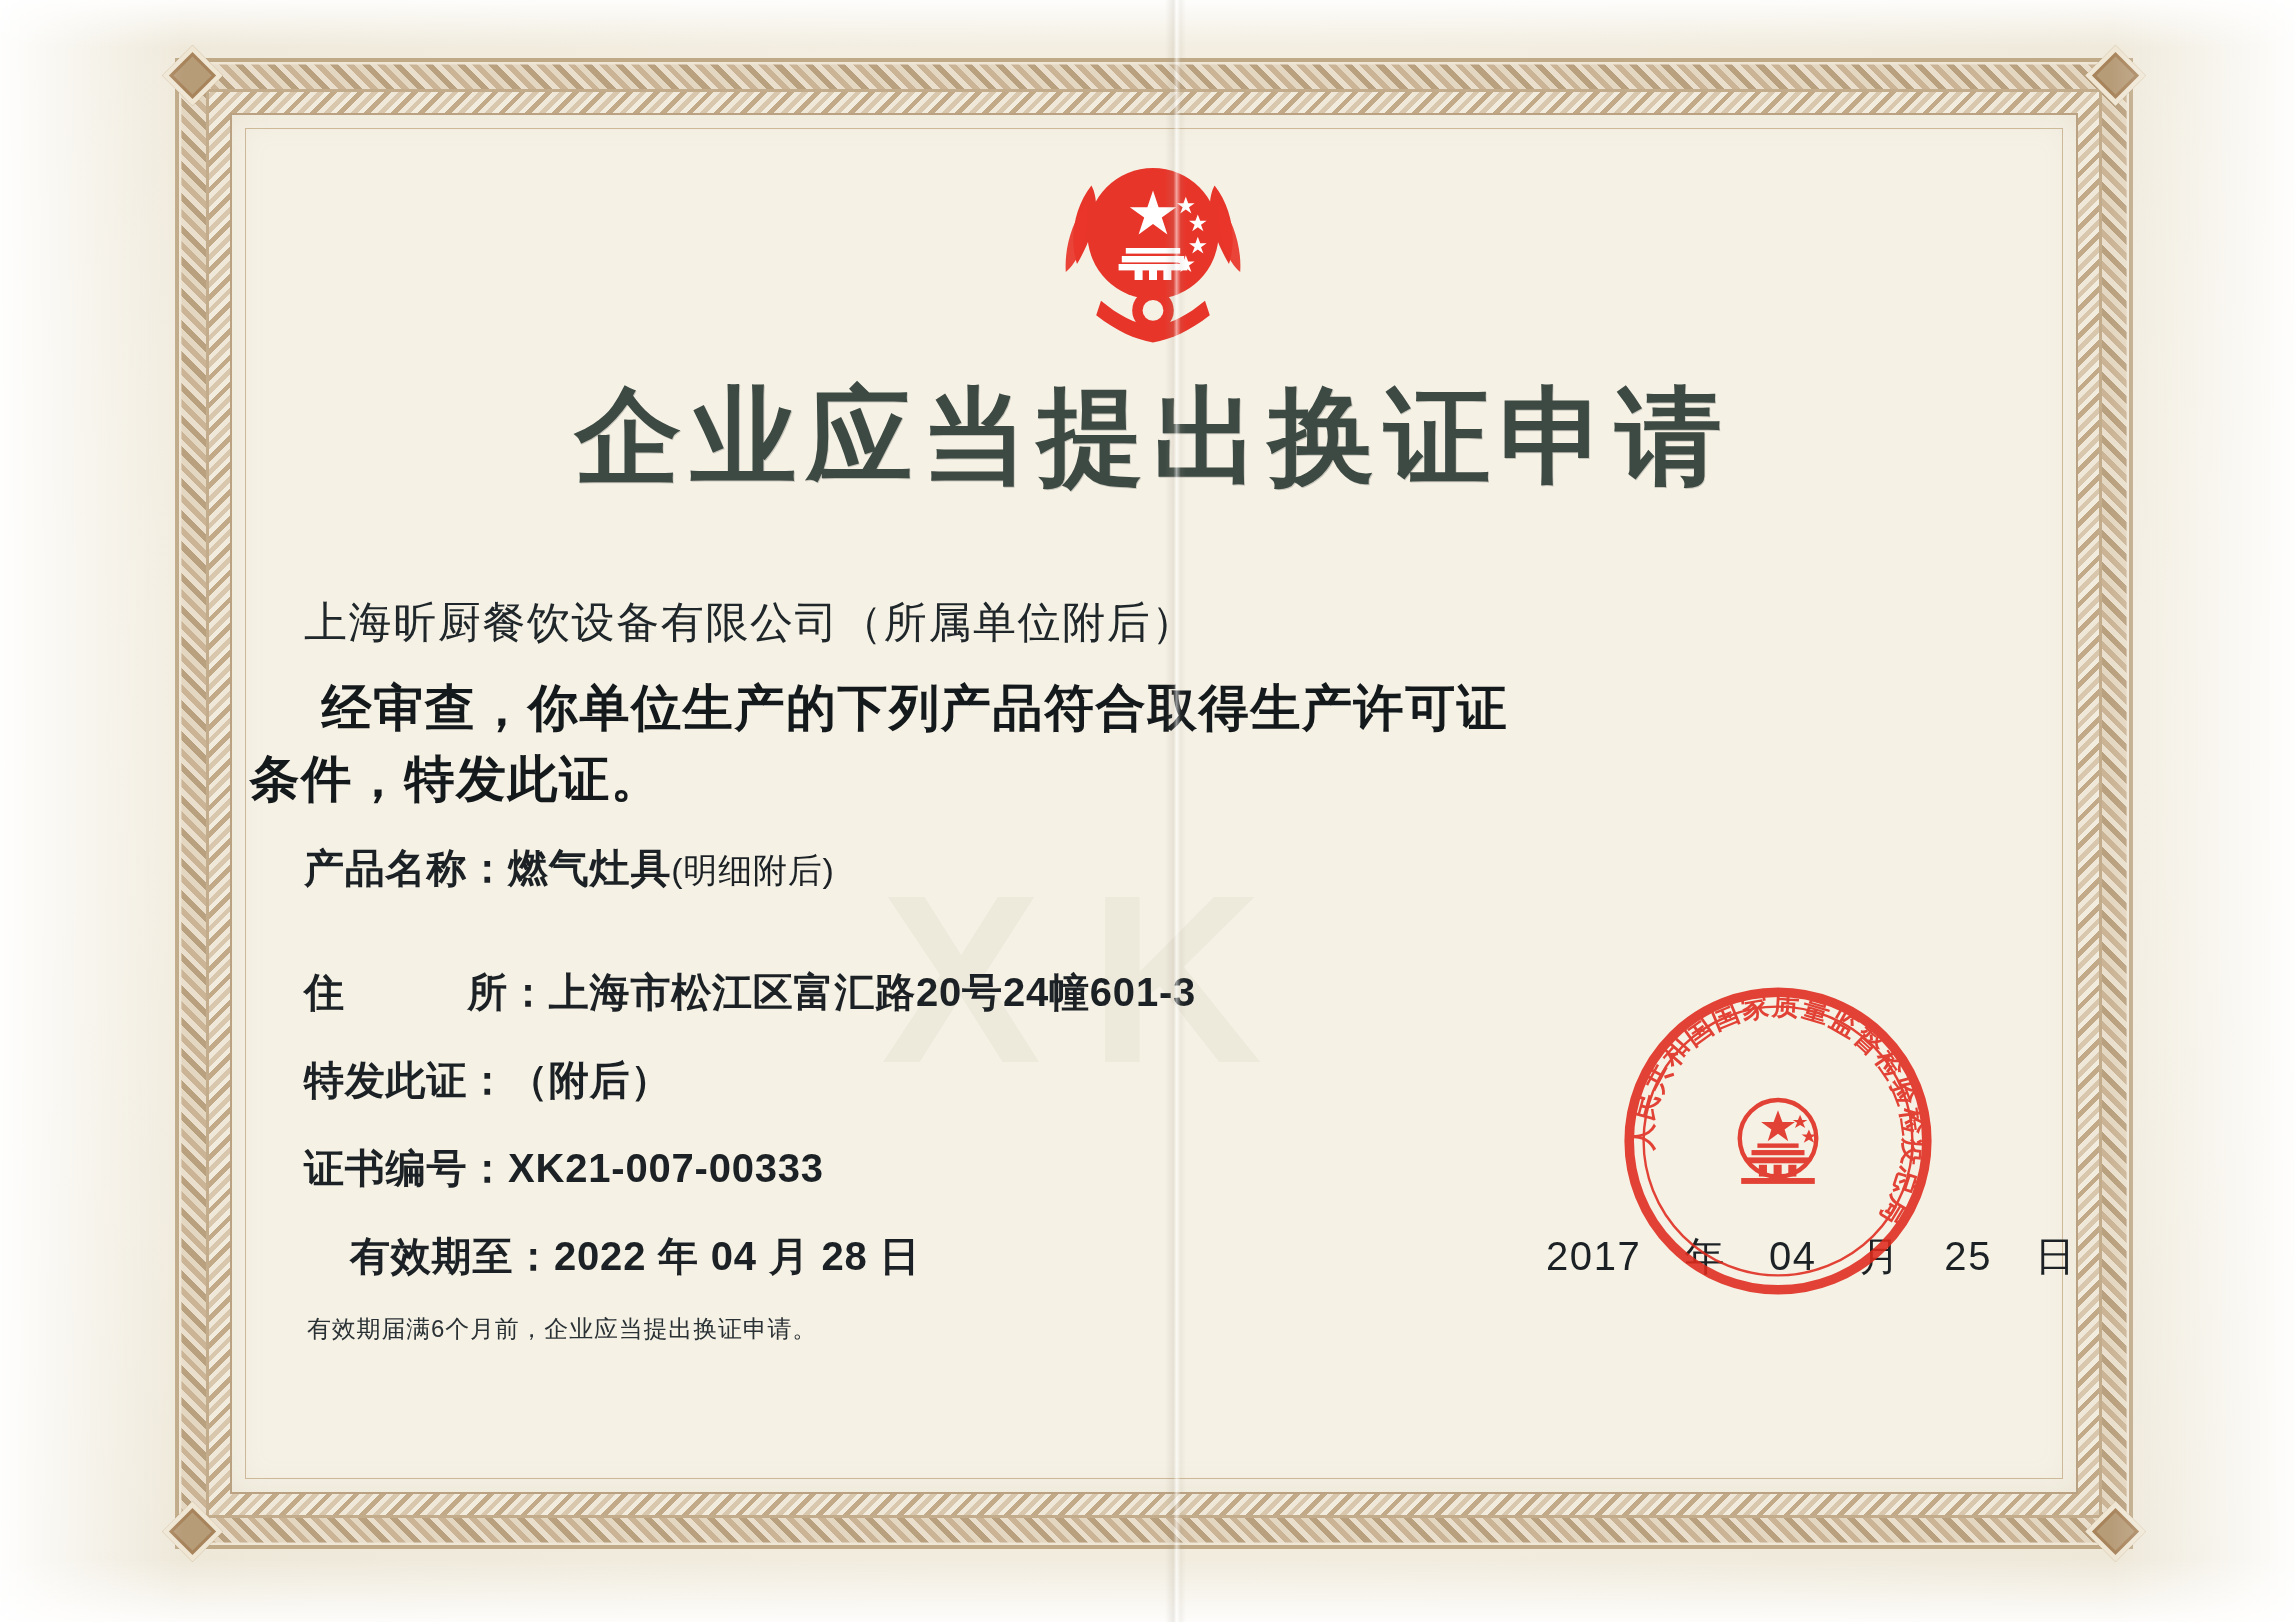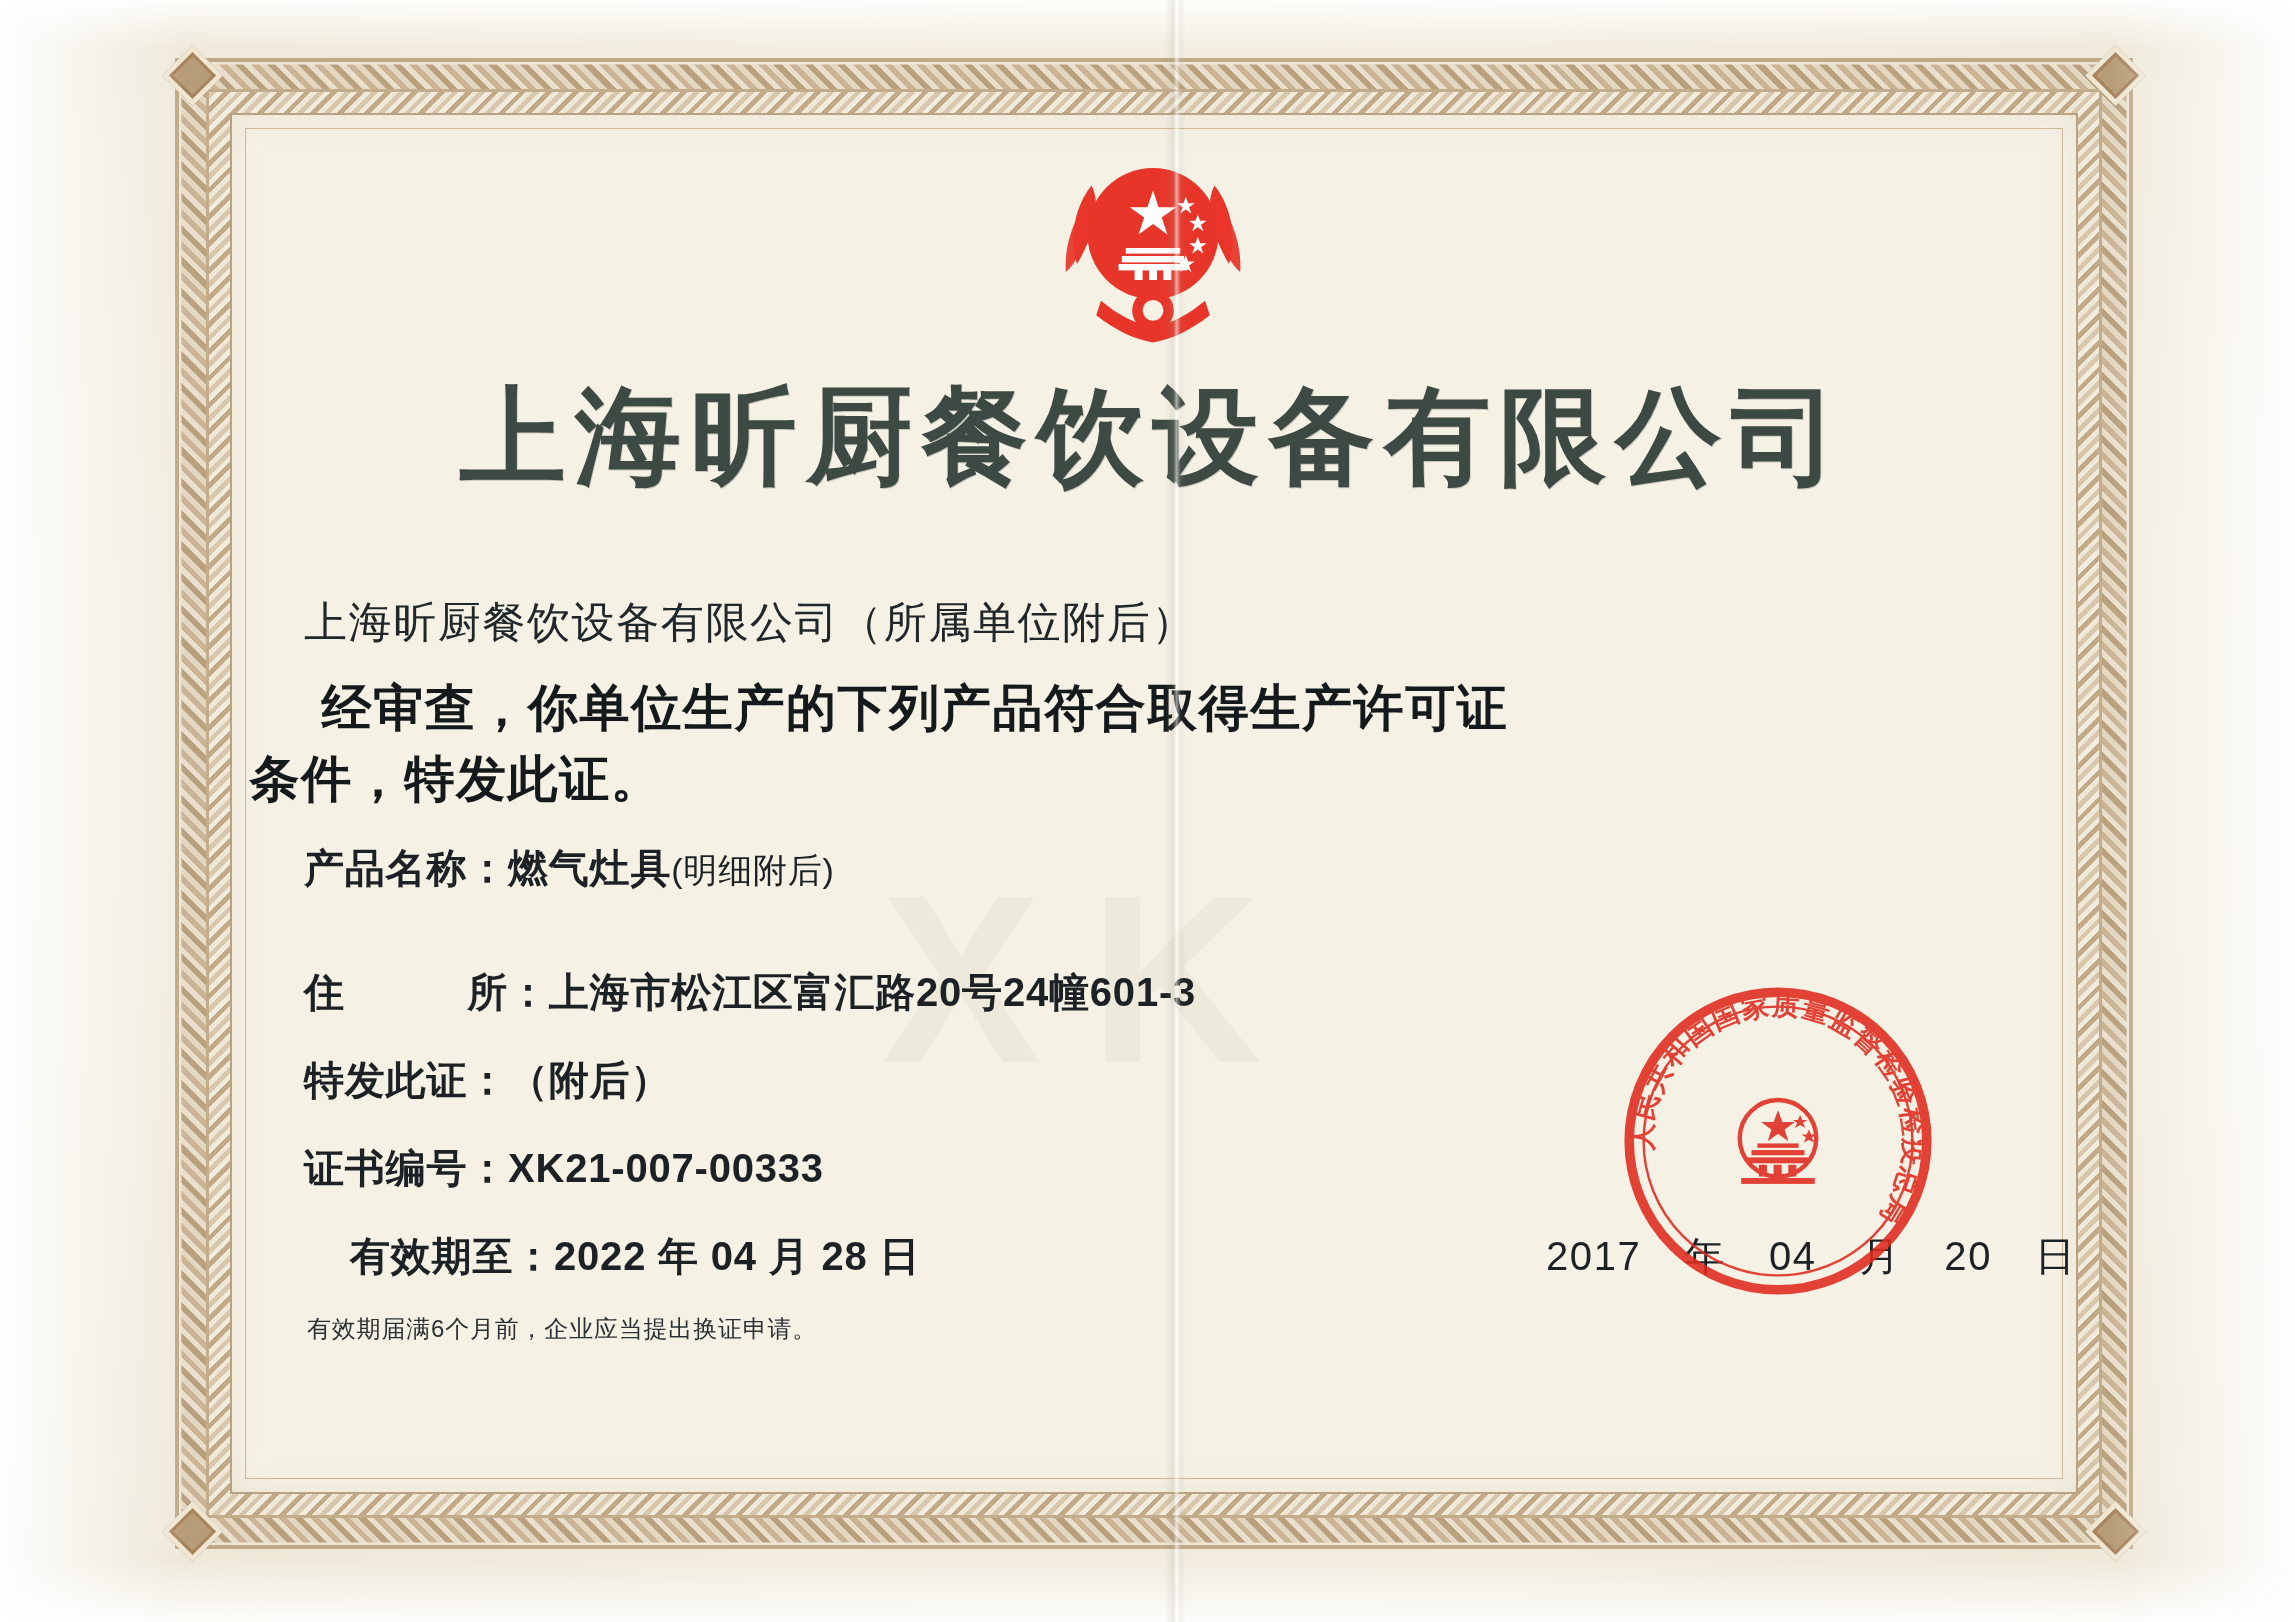--- a/index.html
+++ b/index.html
@@ -303,21 +303,21 @@
           <g fill="#e8352a">
             <circle cx="135" cy="208" r="26"></circle>
             <rect x="128" y="176" width="14" height="60" rx="3"></rect>
             <path d="M70 196 C92 214 110 224 135 228 C160 224 178 214 200 196 L206 214 C180 234 158 244 135 248 C112 244 90 234 64 214 Z"></path>
           </g>
           <circle cx="135" cy="208" r="13" fill="#f5f1e5"></circle>
         </svg>
       </div>
     </div>
 
-    <div class="title">上海昕厨餐饮设备有限公司</div>
+    <div class="title">企业应当提出换证申请</div>
 
     <div class="company">上海昕厨餐饮设备有限公司（所属单位附后）</div>
 
     <div class="statement">
       <span class="indent"></span><span>经审查，你单位生产的下列产品符合取得生产许可证</span><br>
       <span>条件，特发此证。</span>
     </div>
 
     <div class="field f-product">
       <span class="label">产品名称：</span><span class="value">燃气灶具</span><span class="small">(明细附后)</span>
@@ -333,21 +333,21 @@
 
     <div class="field f-certno">
       <span class="label">证书编号：</span><span class="value">XK21-007-00333</span>
     </div>
 
     <div class="field f-valid">
       <span class="label">有效期至：</span><span class="value">2022 年 04 月 28 日</span>
     </div>
 
     <div class="issue-date">
-      <span>2017</span><span class="sp"></span><span>年</span><span class="sp"></span><span>04</span><span class="sp"></span><span>月</span><span class="sp"></span><span>20</span><span class="sp"></span><span>日</span>
+      <span>2017</span><span class="sp"></span><span>年</span><span class="sp"></span><span>04</span><span class="sp"></span><span>月</span><span class="sp"></span><span>25</span><span class="sp"></span><span>日</span>
     </div>
 
     <div class="footnote">有效期届满6个月前，企业应当提出换证申请。</div>
 
     <div class="seal">
       <svg viewBox="0 0 400 400" width="320" height="320" aria-hidden="true">
         <defs>
           <path id="sealArc" d="M 200,200 m -158,0 a 158,158 0 1,1 316,0 a 158,158 0 1,1 -316,0"></path>
         </defs>
         <circle cx="200" cy="200" r="186" fill="none" stroke="#e02b1d" stroke-width="12"></circle>

